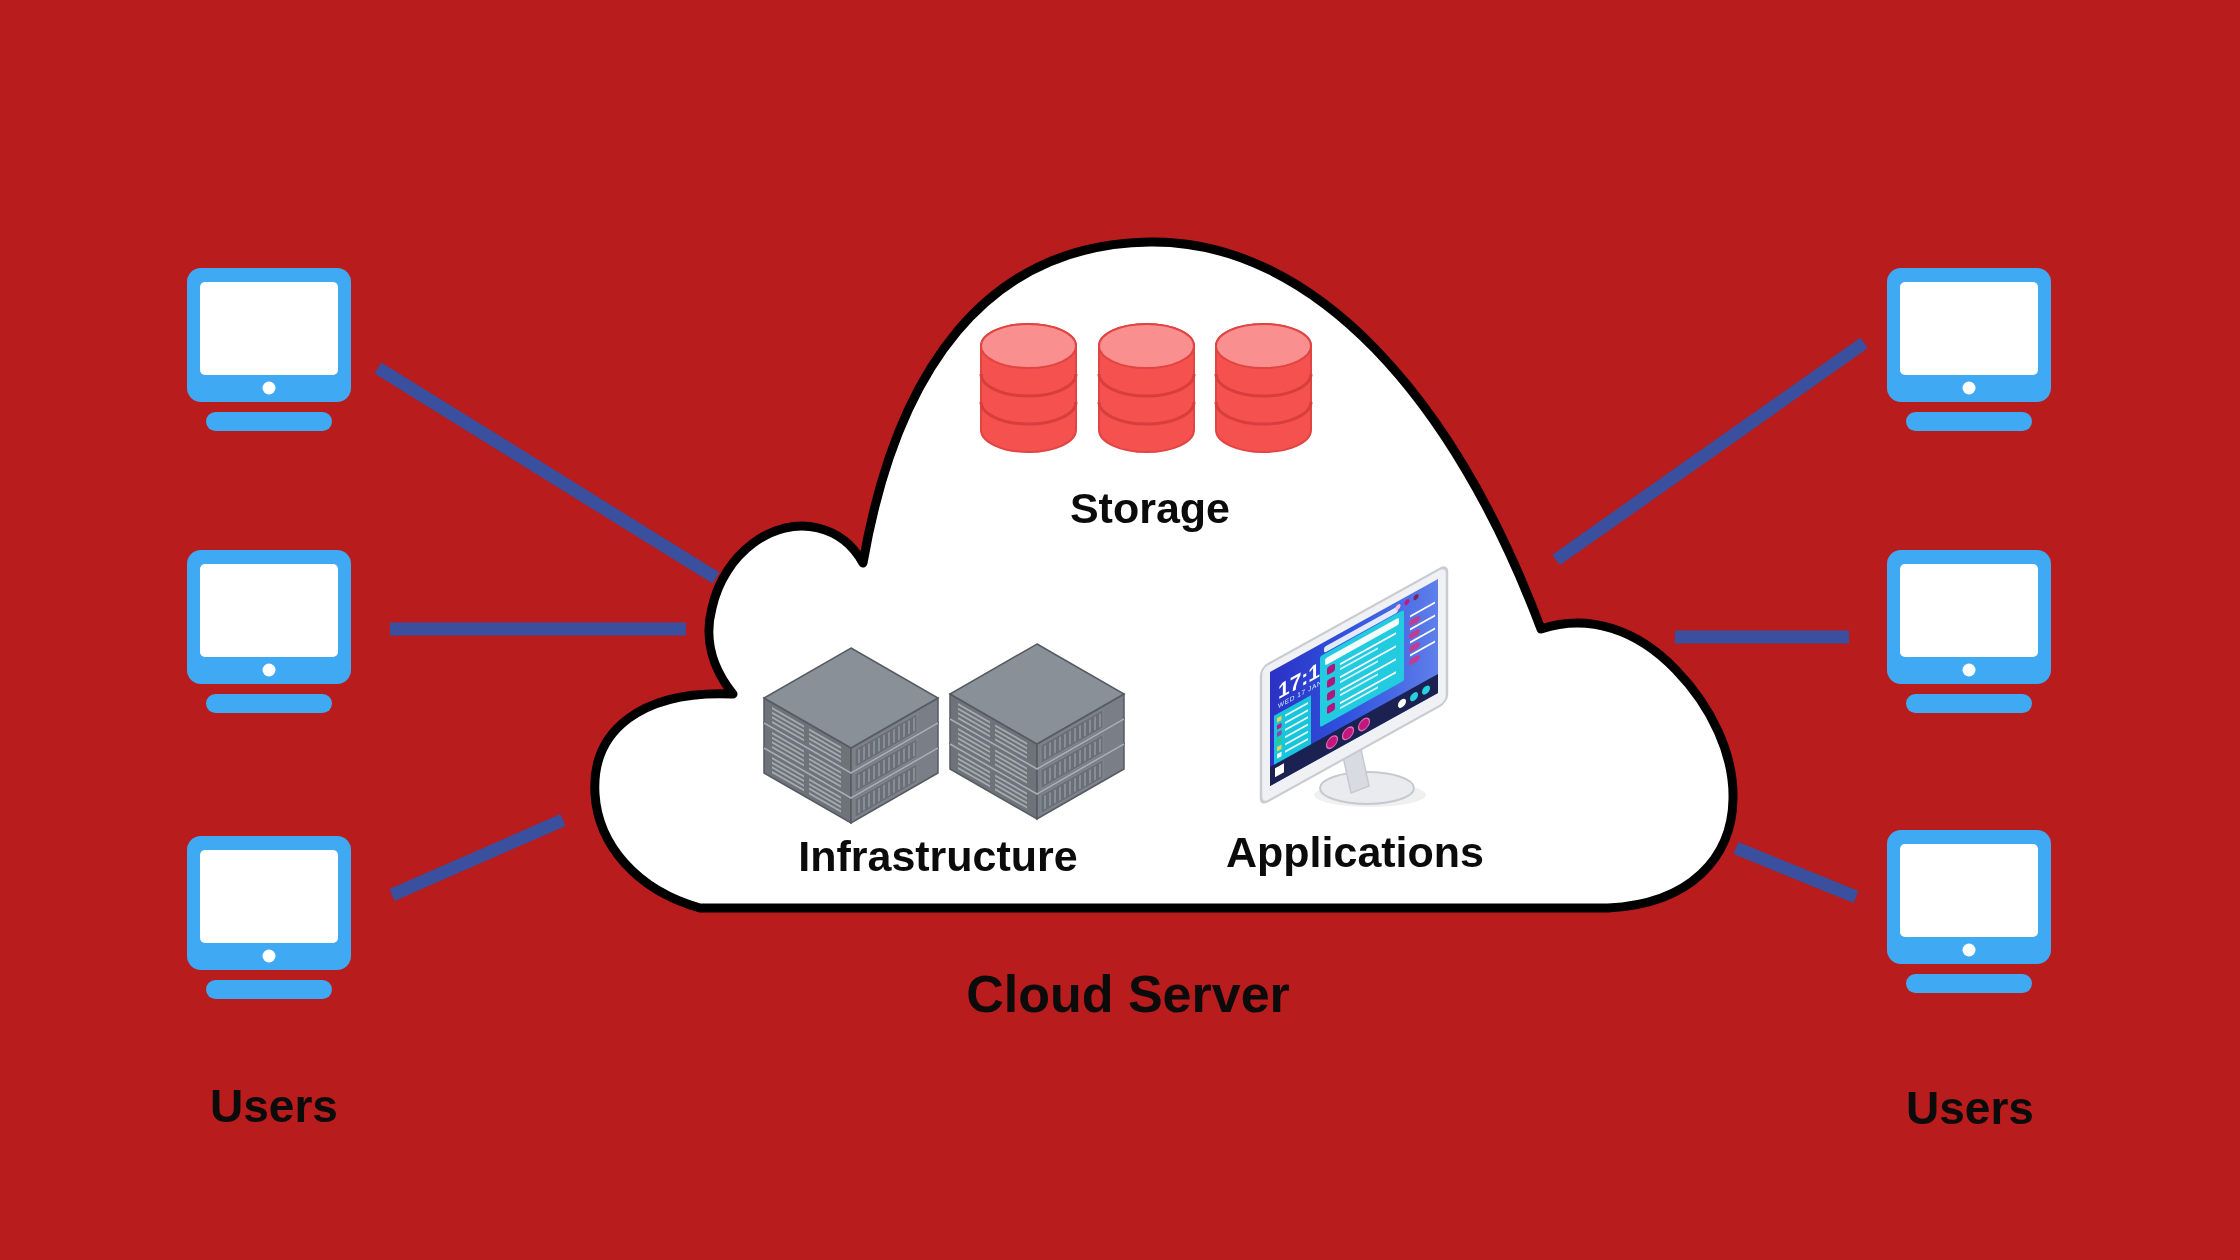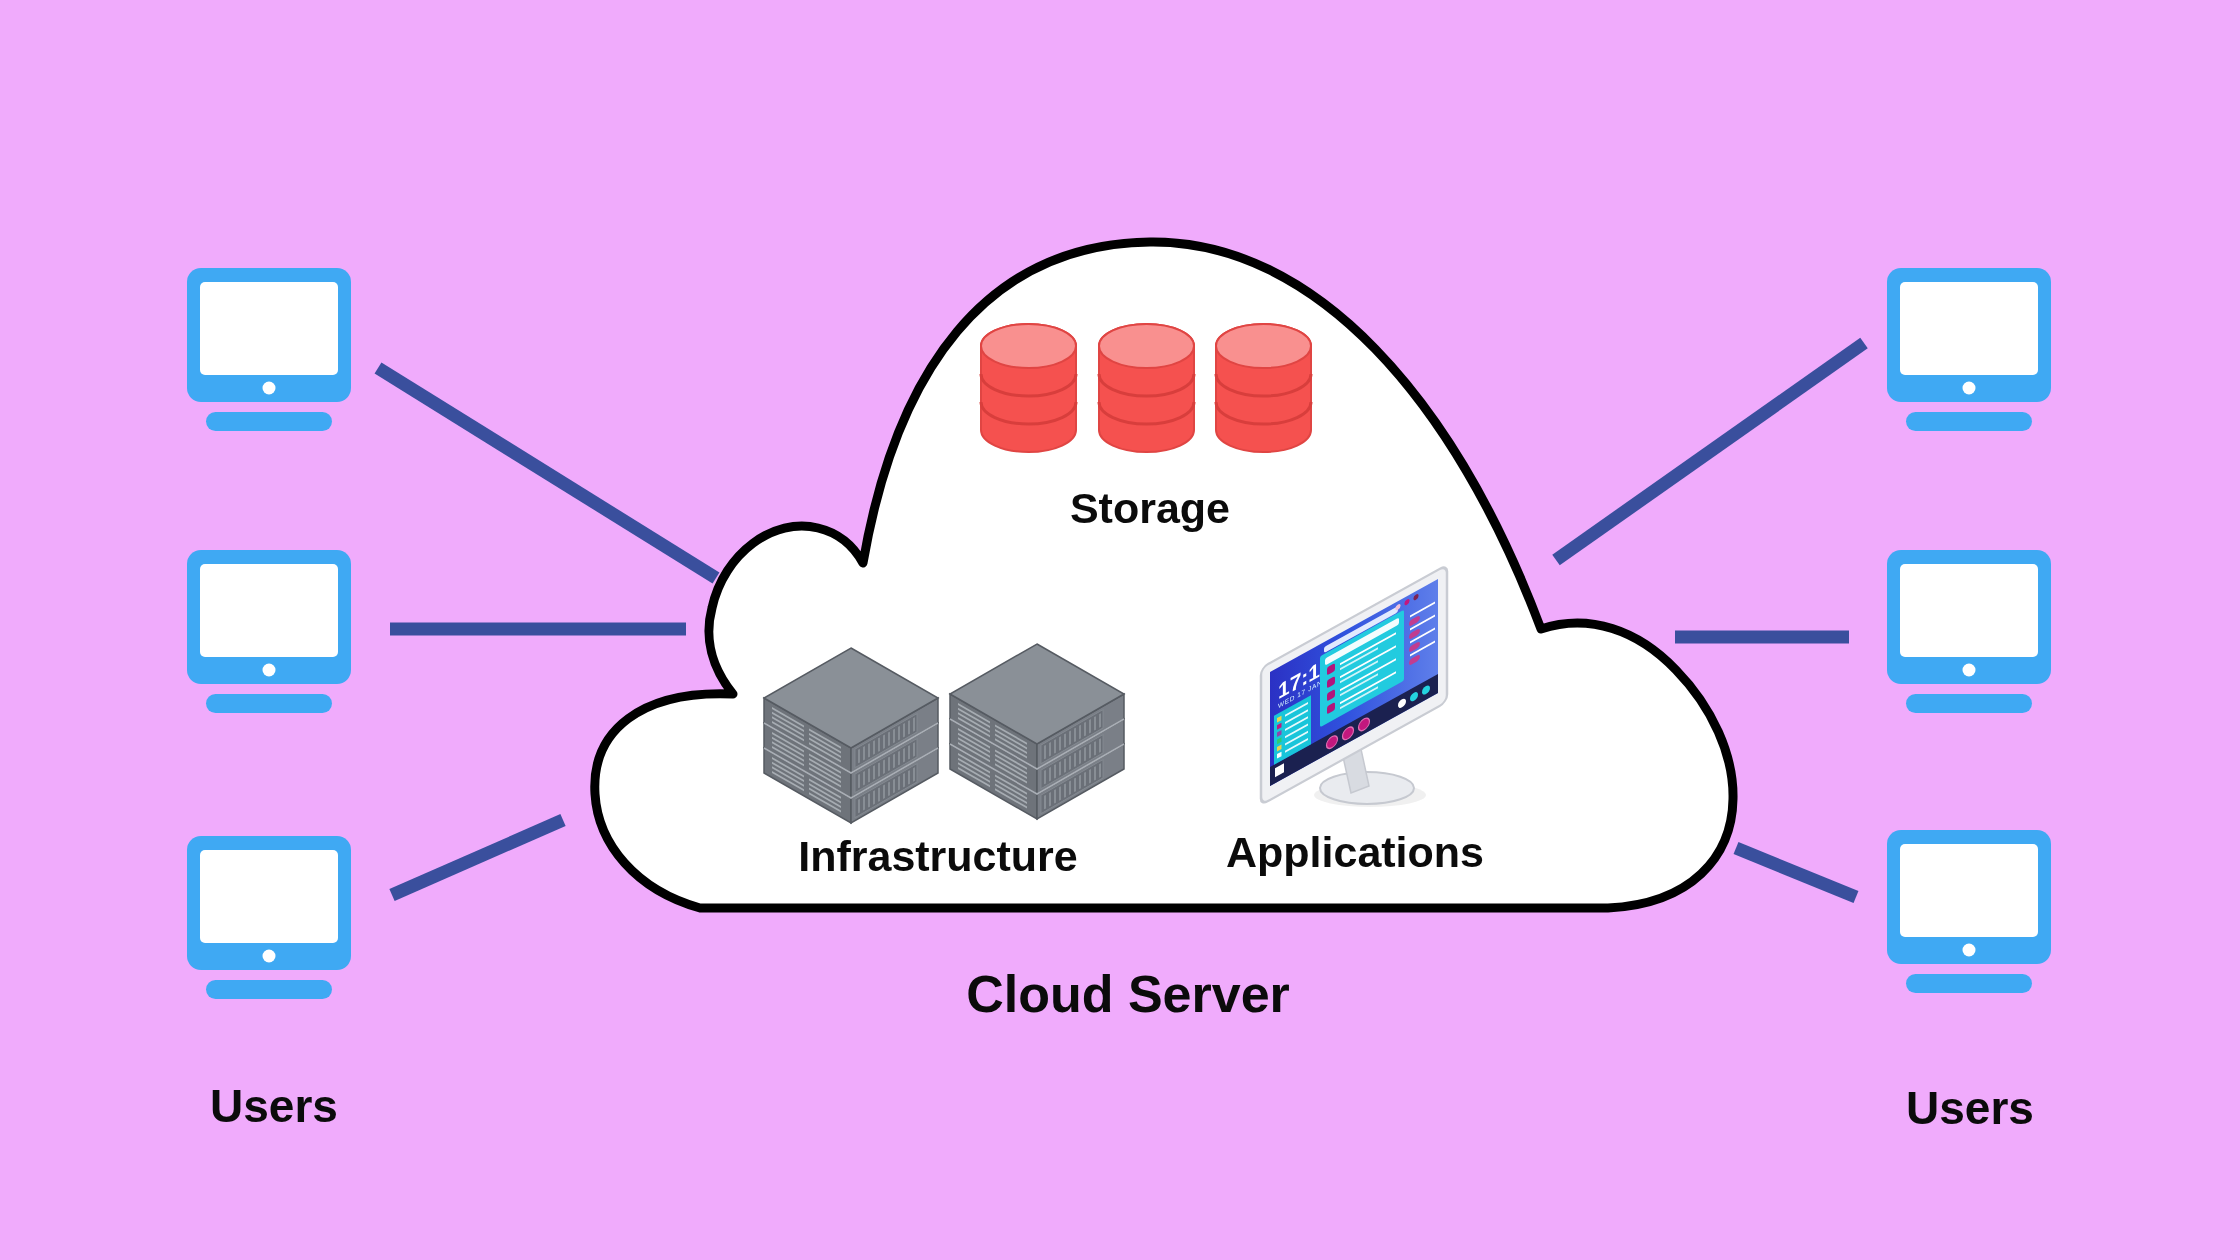--- a/index.html
+++ b/index.html
@@ -10,21 +10,21 @@
     --storage-red-light:#F9908F;
     --storage-red-stroke:#E04543;
     --server-top:#8A9097;
     --server-left:#6E737A;
     --server-right:#7A7F87;
     --cloud-stroke:#000000;
     --label-color:#0B0B0B;
     --app-panel-teal:#1EC9DE;
     --app-accent-magenta:#C2187E;
   }
-  .stage{width:2240px;height:1260px;position:relative;background:#f0abfc;overflow:hidden;}
+  .stage{width:2240px;height:1260px;position:relative;background:#b91c1c;overflow:hidden;}
   svg{display:block;}
   text{font-family:"Liberation Sans", sans-serif;font-weight:700;fill:var(--label-color);text-anchor:middle;}
   .lbl{font-size:43px;}
   .lbl-cloud{font-size:52px;}
   .lbl-users{font-size:46px;}
   .cloud{fill:#ffffff;stroke:var(--cloud-stroke);stroke-width:9;stroke-linejoin:round;}
   .link{stroke:var(--connector-indigo);stroke-width:13;stroke-linecap:butt;}
   .mon-frame{fill:var(--monitor-blue);}
   .cyl-body{fill:var(--storage-red);stroke:var(--storage-red-stroke);stroke-width:2;}
   .cyl-top{fill:var(--storage-red-light);stroke:var(--storage-red-stroke);stroke-width:2;}

